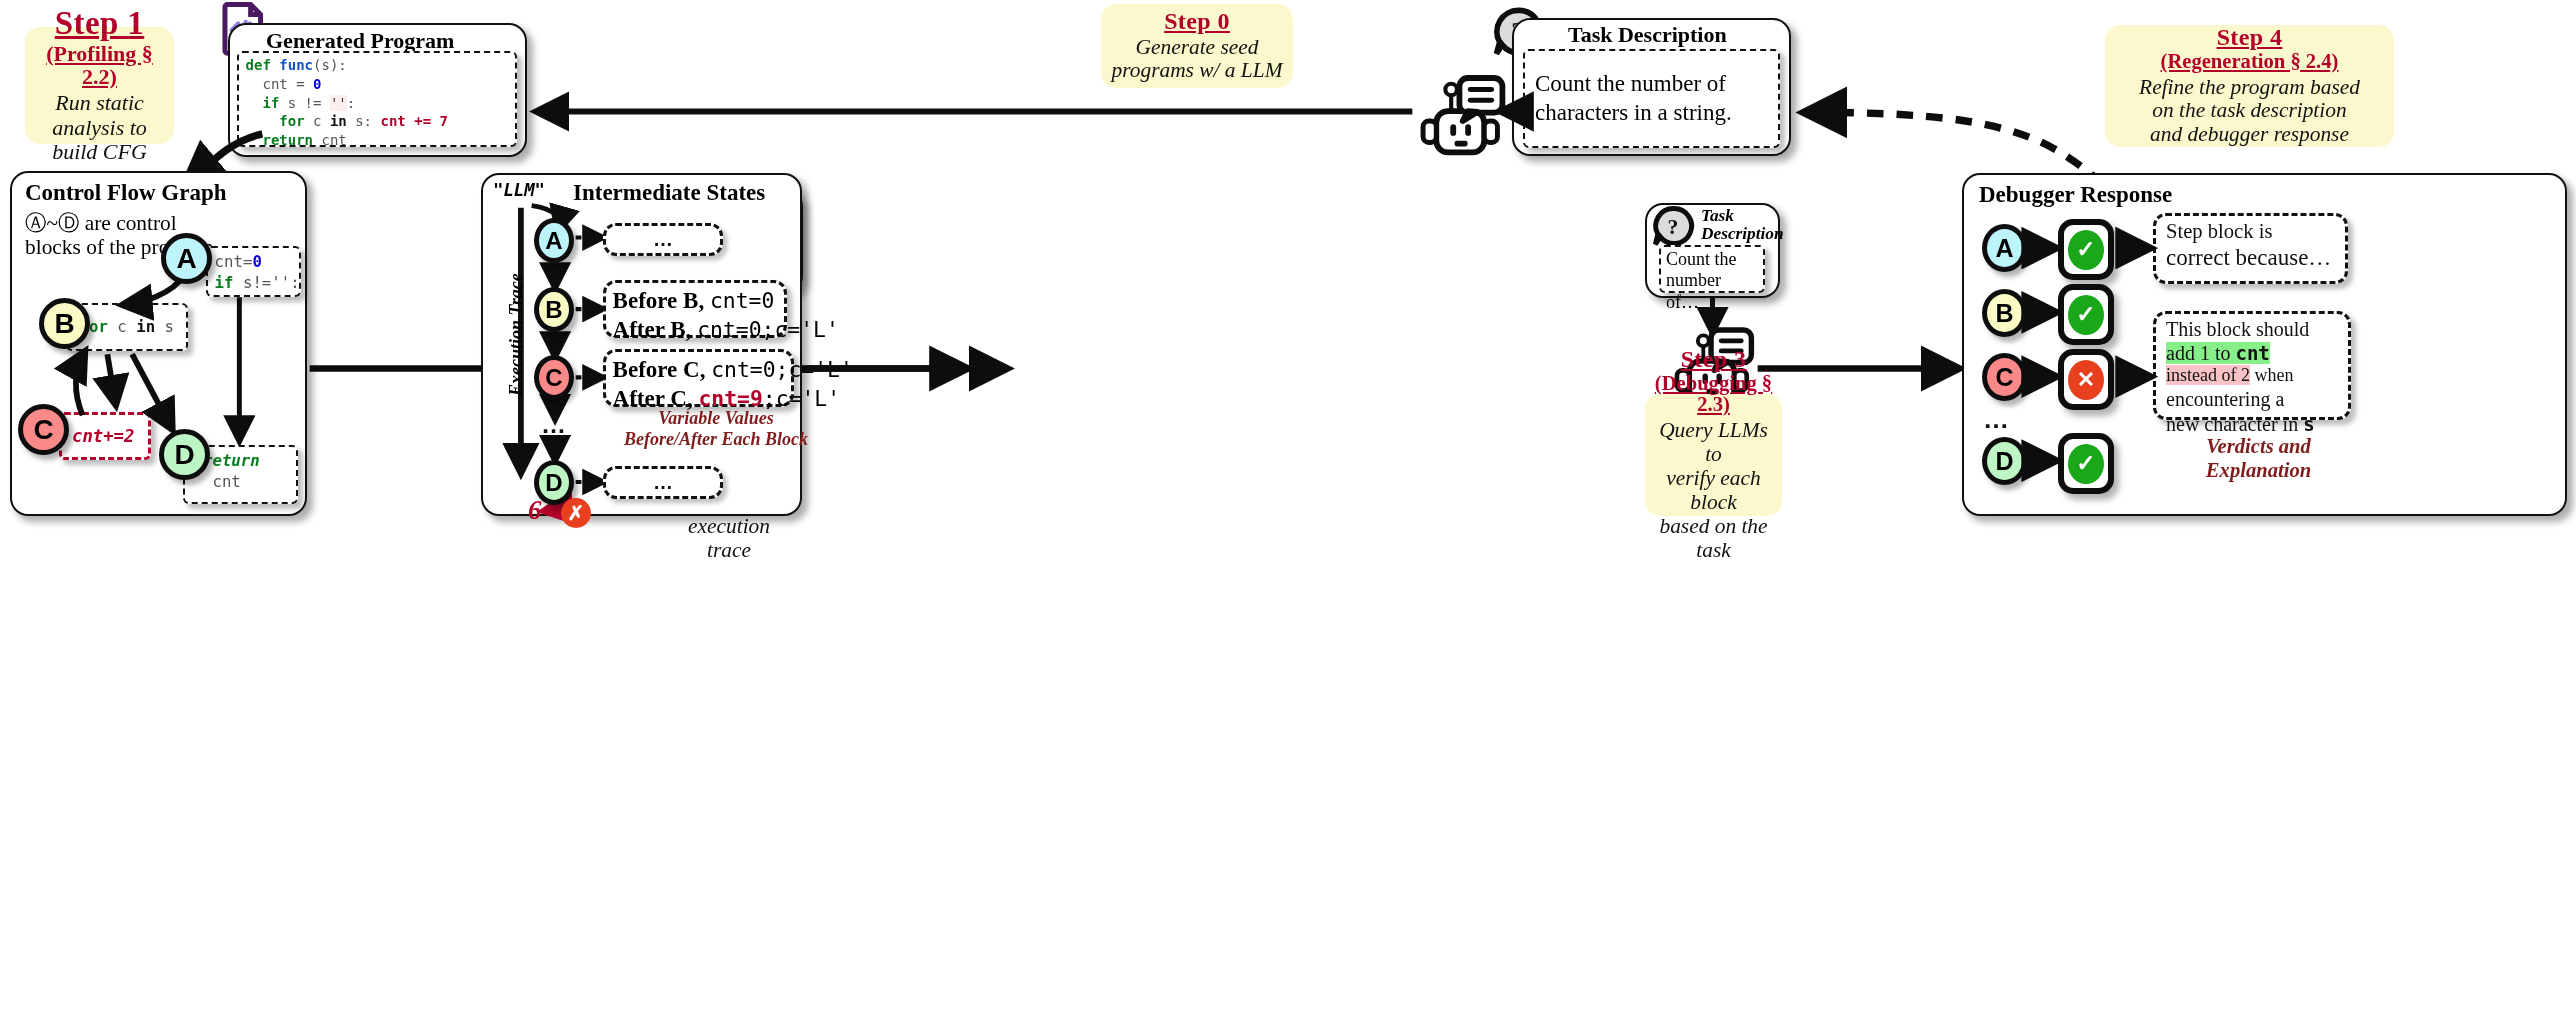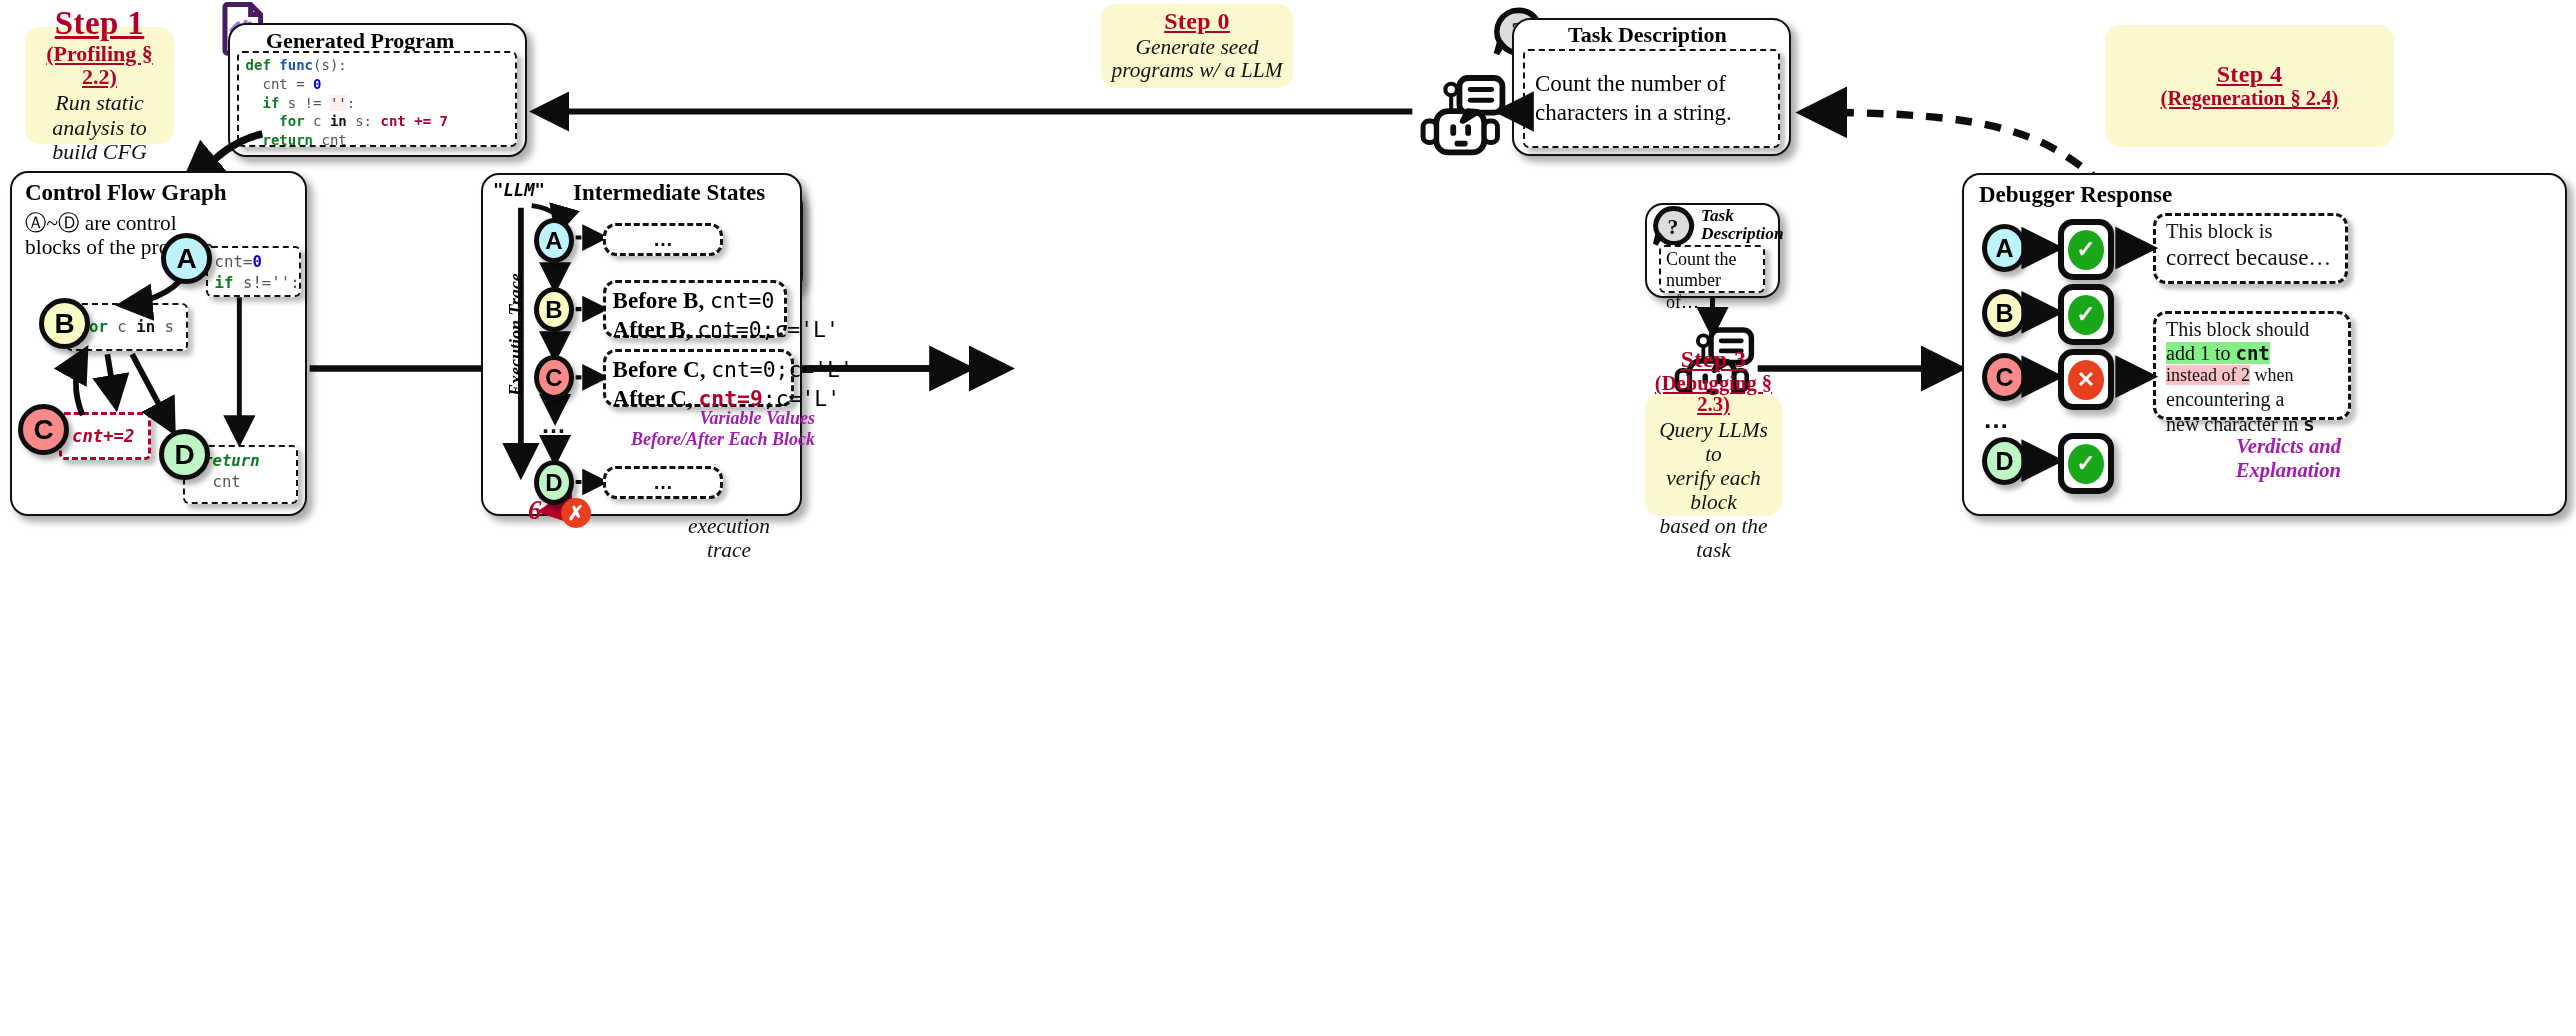--- a/index.html
+++ b/index.html
@@ -46,21 +46,21 @@
 
   
   .verdict{background:#fff;border:6.6px solid #0d0d0d;border-radius:15px;
            display:flex;align-items:center;justify-content:center;
            box-shadow:5px 5.8px 6.6px rgba(0,0,0,.3);box-sizing:border-box;}
   .vdisk{border-radius:50%;display:flex;align-items:center;justify-content:center;
          color:#fff;font-family:"Liberation Sans", sans-serif;font-weight:bold;}
 
   .dots{font-family:"Liberation Sans", sans-serif;font-weight:bold;color:#111;}
   .italic-cap{font-style:italic;font-weight:bold;font-size:25.6px;line-height:1.15;
-              text-align:right;color:#a21caf;}
+              text-align:center;color:#7f1d1d;}
   .vert-label{font-style:italic;font-weight:bold;font-size:27px;
               transform:rotate(-90deg);transform-origin:left top;white-space:nowrap;}
   .mono-i{font-family:"DejaVu Sans Mono", monospace;font-style:italic;
           font-weight:bold;font-size:24px;}
   .state-txt{font-size:23px;line-height:1.3;white-space:nowrap;}
   .state-txt b{font-family:"Liberation Serif",serif;}
   .state-txt .m{font-family:"DejaVu Sans Mono", monospace;font-size:21.4px;}
   .expl{font-size:25px;line-height:1.22;color:#111;}
   .hl-g{background:#87ef87;}
   .hl-r{background:#f9c2c6;}
@@ -115,20 +115,23 @@
 <div class="abs panel" style="left:1512px;top:18px;width:279px;height:138px;">
   <div class="panel-title abs" style="left:54px;top:1.6px;font-size:22px;">Task Description</div>
 </div>
 <div class="abs dashbox" style="left:1523px;top:49px;width:257px;height:99px;border-width:2.5px;display:flex;align-items:center;padding:0 10px;">
   <div style="font-size:23px;line-height:1.22;">Count the number of characters in a string.</div>
 </div>
 
 <div class="abs step-note" style="left:2105px;top:25px;width:289px;height:122px;">
   <div class="step-title" style="font-size:24px;">Step 4</div>
   <div class="step-sub" style="font-size:20.6px;">(Regeneration § 2.4)</div>
+  <div class="step-body" style="white-space:pre-line;font-size:21.4px;">Refine the program based
+on the task description
+and debugger response</div>
 </div>
 
 <div class="abs" style="left:1418px;top:78px;">
   <svg width="87" height="81" viewBox="0 0 105 98">
     <rect x="22" y="40" width="58" height="50" rx="14" fill="#fff" stroke="#0d0d0d" stroke-width="7"></rect>
     <rect x="6" y="52" width="16" height="26" rx="7" fill="#fff" stroke="#0d0d0d" stroke-width="6"></rect>
     <rect x="80" y="52" width="16" height="26" rx="7" fill="#fff" stroke="#0d0d0d" stroke-width="6"></rect>
     <rect x="39" y="56" width="7" height="14" rx="3.5" fill="#0d0d0d"></rect>
     <rect x="57" y="56" width="7" height="14" rx="3.5" fill="#0d0d0d"></rect>
     <rect x="44" y="76" width="16" height="7" rx="3" fill="#0d0d0d"></rect>
@@ -395,21 +398,21 @@
   <div class="panel-title abs" style="left:15px;top:6.6px;font-size:23px;">Debugger Response</div>
 </div>
 
 <div class="abs node" style="left:1982px;top:224px;width:45px;height:48px;background:#bdf3fa;font-size:25px;">
   <span>A</span>
   </div>
 <div class="abs verdict" style="left:2058px;top:219px;width:56px;height:61px;">
   <div class="vdisk" style="width:36px;height:40px;background:#1aa81a;font-size:23px;">✓</div>
 </div>
 <div class="abs dashbox round" style="left:2153px;top:213px;width:195px;height:71px;border-width:3.3px;padding:3.3px 10px;">
-  <div class="expl" style="font-size:20.6px;">This block is</div>
+  <div class="expl" style="font-size:20.6px;">Step block is</div>
   <div class="expl" style="font-size:23px;">correct because…</div>
 </div>
 
 <div class="abs node" style="left:1982px;top:289px;width:45px;height:48px;background:#fafbc4;font-size:25px;">
   <span>B</span>
   </div>
 <div class="abs verdict" style="left:2058px;top:284px;width:56px;height:61px;">
   <div class="vdisk" style="width:36px;height:40px;background:#1aa81a;font-size:23px;">✓</div>
 </div>
 

